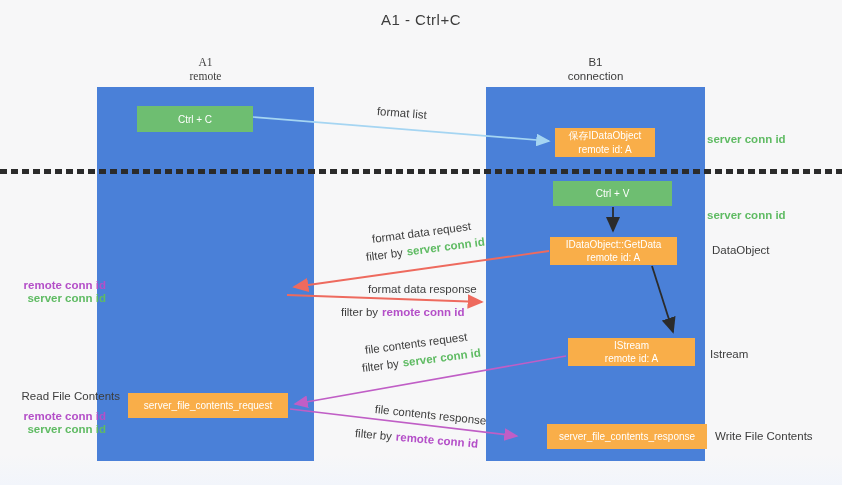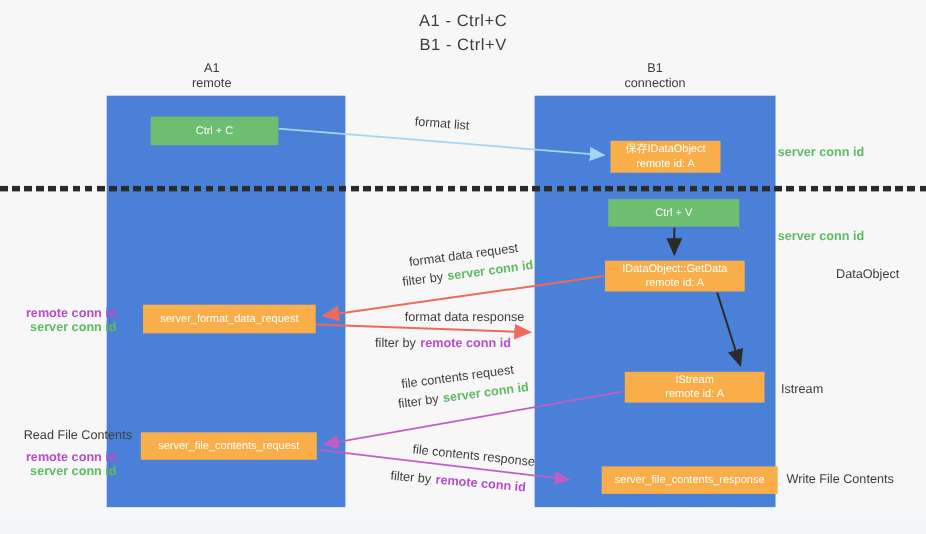--- a/index.html
+++ b/index.html
@@ -11,21 +11,21 @@
     overflow:hidden;
   }
   #stage { position:absolute; left:0; top:0; width:842px; height:485px;
     background:linear-gradient(to bottom, #f7f7f8 0 455px, #f2f5fb 485px); }
 
   .title { position:absolute; left:0; top:9px; width:842px; text-align:center;
     font-size:15px; line-height:21px; color:#3d3d3d; letter-spacing:0.5px; }
 
   .lane-header { position:absolute; text-align:center; font-size:11.5px;
     line-height:14px; color:#3c3c3c; }
-  #hdr-left { left:84px; top:55px; width:217px; }
+  #hdr-left { left:97px; top:55px; width:217px;font-family:Liberation Serif, serif; }
   #hdr-right { left:486px; top:55px; width:219px; }
 
   .lane { position:absolute; top:87px; height:374px; background:#4a80d8; }
   #lane-left { left:97px; width:217px; }
   #lane-right { left:486px; width:219px; }
 
   .dotline { position:absolute; left:0; top:169px; width:842px; height:5px;
     background:repeating-linear-gradient(to right, #2b2b2b 0 7px, transparent 7px 11px); }
 
   .node { position:absolute; color:#fff; text-align:center; font-size:10px; }
@@ -58,41 +58,40 @@
   #al-fdresp     { left:368px; top:283px; }
   #al-filter-r1  { left:341px; top:306px; }
   #al-fcreq      { left:365px; top:344px; transform:rotate(-7.5deg); }
   #al-filter-s2  { left:362px; top:362px; transform:rotate(-7.5deg); }
   #al-fcresp     { left:375px; top:403px; transform:rotate(6deg); }
   #al-filter-r2  { left:355px; top:427px; transform:rotate(5deg); }
 
   .side { position:absolute; font-size:11.5px; white-space:nowrap; }
   #sl-sconn1 { left:707px; top:133px; }
   #sl-sconn2 { left:707px; top:209px; }
-  #sl-dataobject { left:712px; top:244px;margin-left:48px; }
+  #sl-dataobject { left:712px; top:244px; }
   #sl-istream { left:710px; top:348px; }
   #sl-write { left:715px; top:430px; }
   .leftcol { position:absolute; left:0; width:106px; text-align:right; line-height:13px; }
   #sl-readfile { left:0; top:390px; width:120px; text-align:right; }
   #sl-rconn-top { top:279px; }
   #sl-sconn-top { top:292px; }
   #sl-rconn-bot { top:410px; }
   #sl-sconn-bot { top:423px; }
 
   svg.arrows { position:absolute; left:0; top:0; width:842px; height:485px;
     pointer-events:none; }
 </style>
 </head>
 <body>
 
 <div id="stage">
 
   <div class="title">
     <div>A1 - Ctrl+C</div>
-    <div>B1 - Ctrl+V</div>
   </div>
 
   <div id="hdr-left" class="lane-header">
     <div>A1</div>
     <div>remote</div>
   </div>
   <div id="hdr-right" class="lane-header">
     <div>B1</div>
     <div>connection</div>
   </div>
@@ -137,23 +136,20 @@
 
   <div id="n-ctrlv" class="node green one-line">
     <span>Ctrl + V</span>
   </div>
 
   <div id="n-getdata" class="node orange two-line">
     <span class="l">IDataObject::GetData</span>
     <span class="l">remote id: A</span>
   </div>
 
-  <div id="n-freq" class="node orange one-line">
-    <span>server_format_data_request</span>
-  </div>
 
 
   <div id="n-istream" class="node orange two-line">
     <span class="l">IStream</span>
     <span class="l">remote id: A</span>
   </div>
 
   <div id="n-creq" class="node orange one-line">
     <span>server_file_contents_request</span>
   </div>

